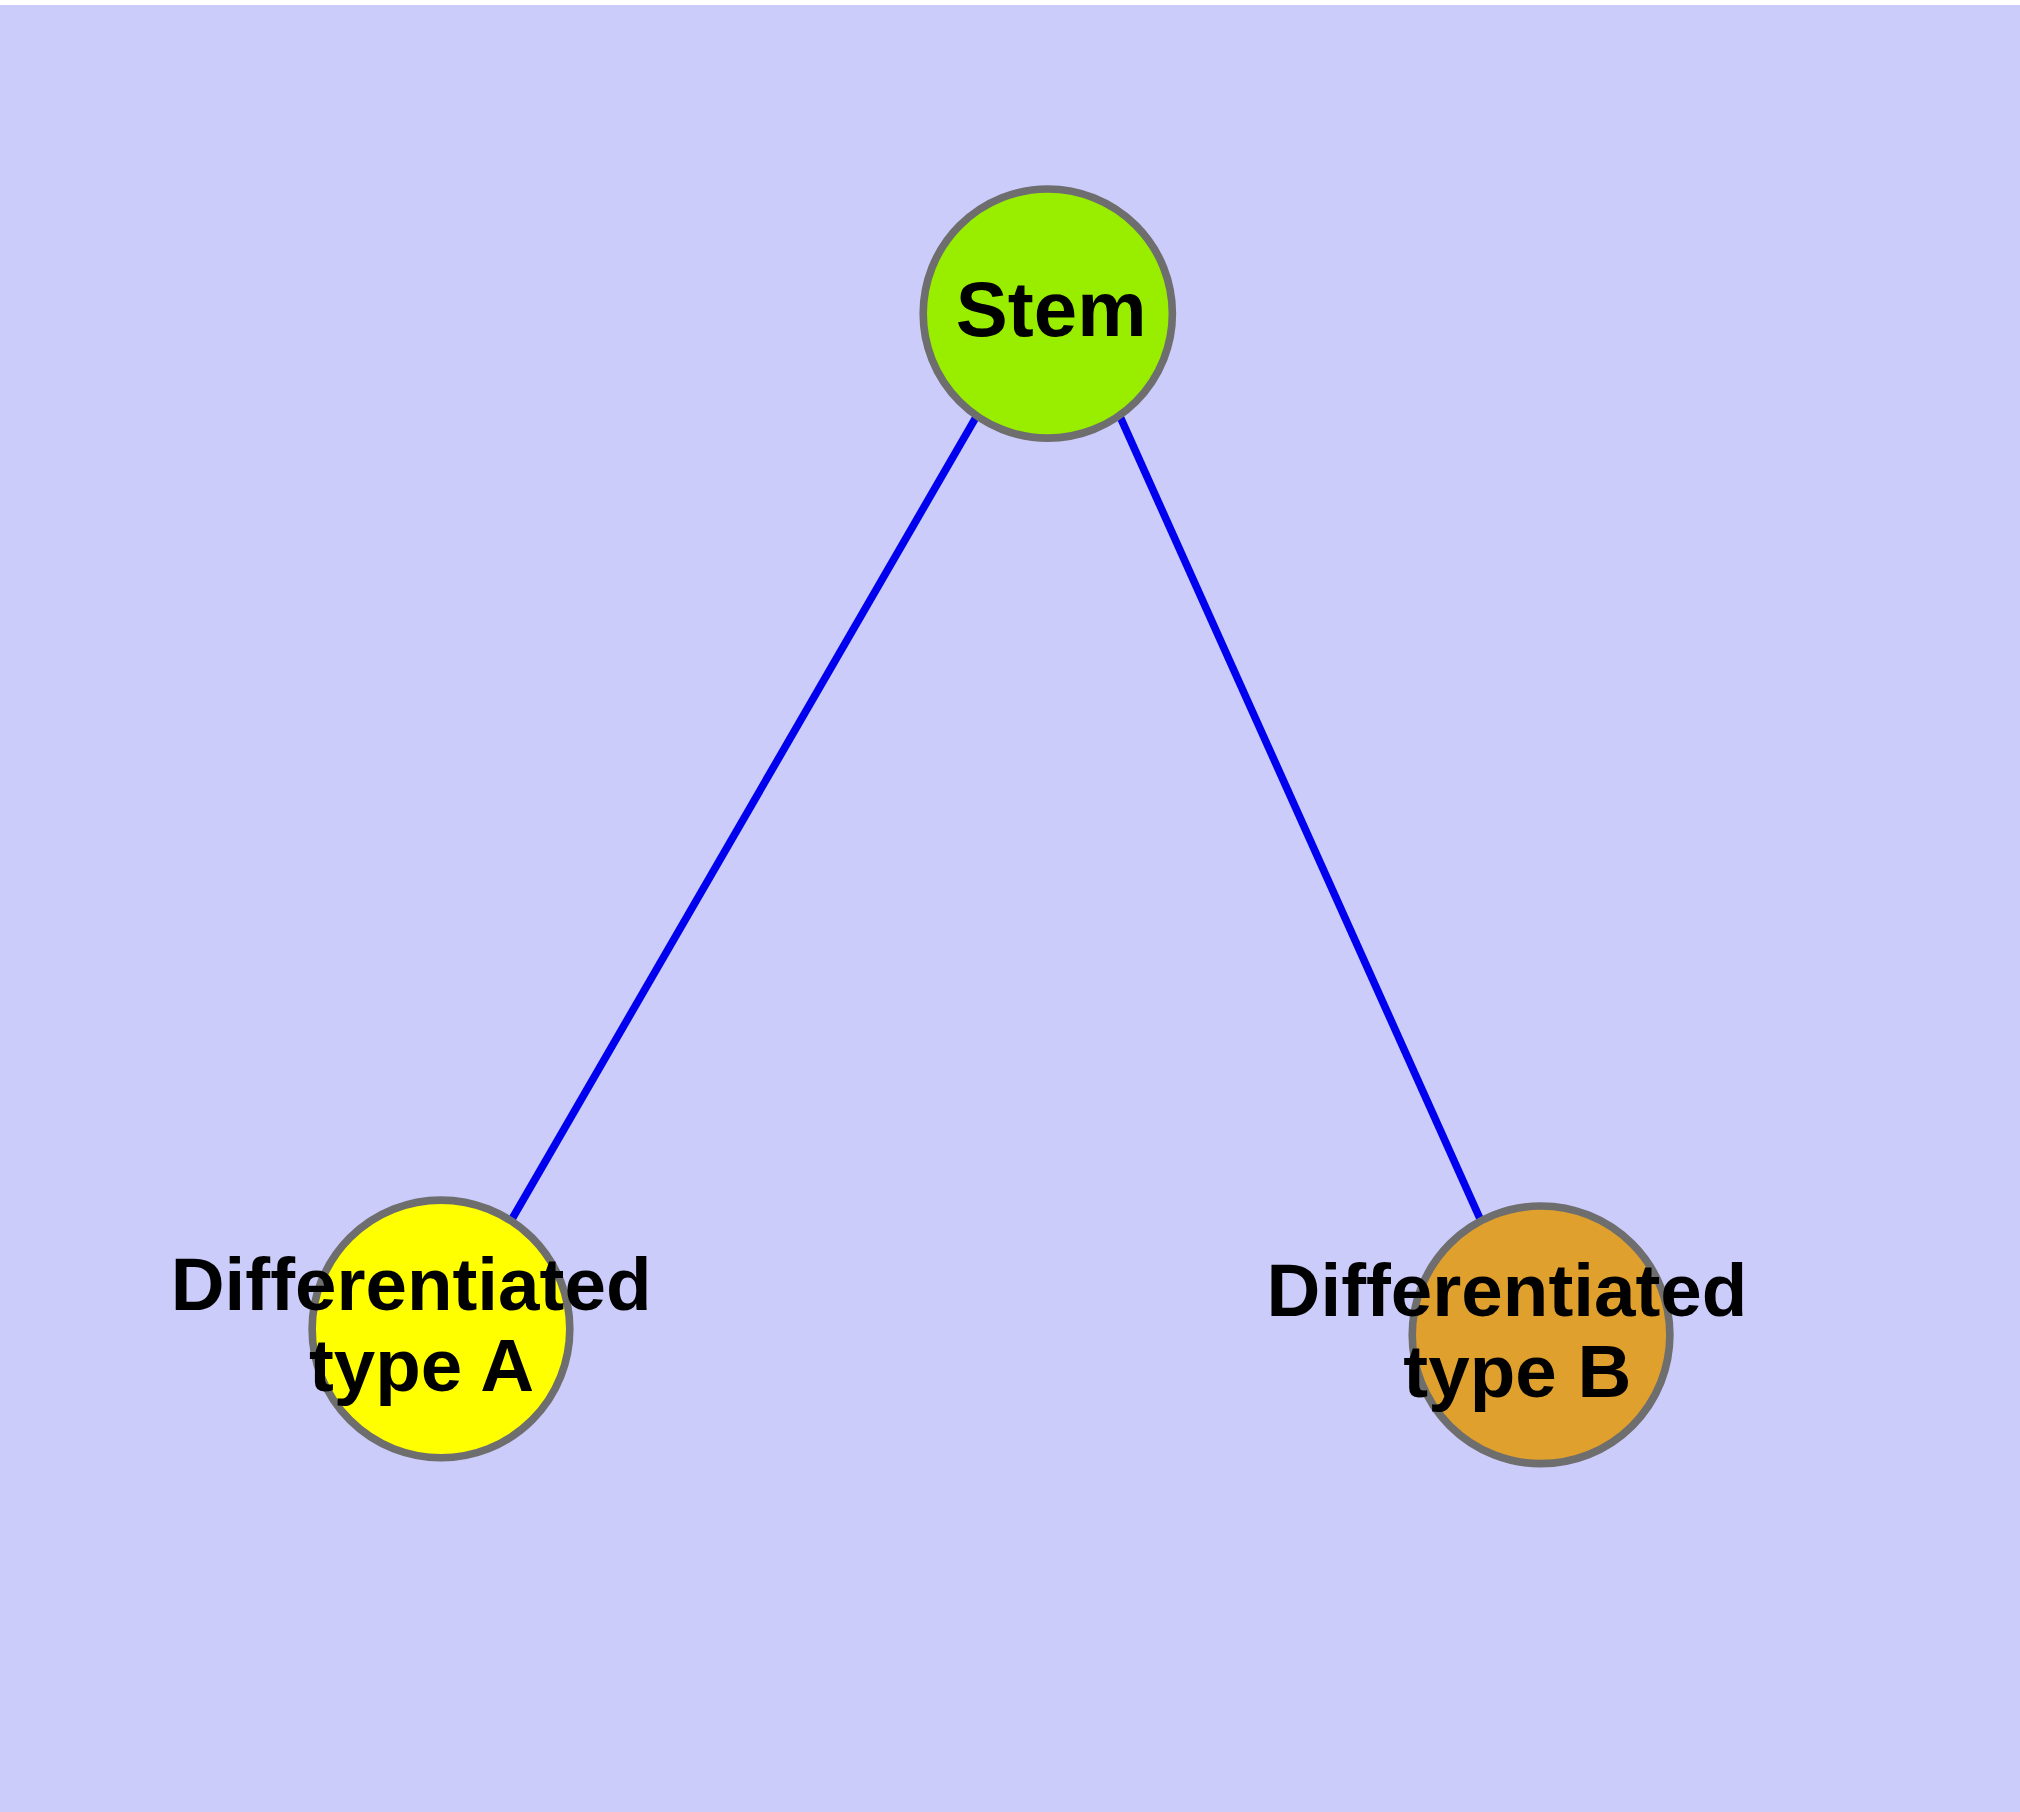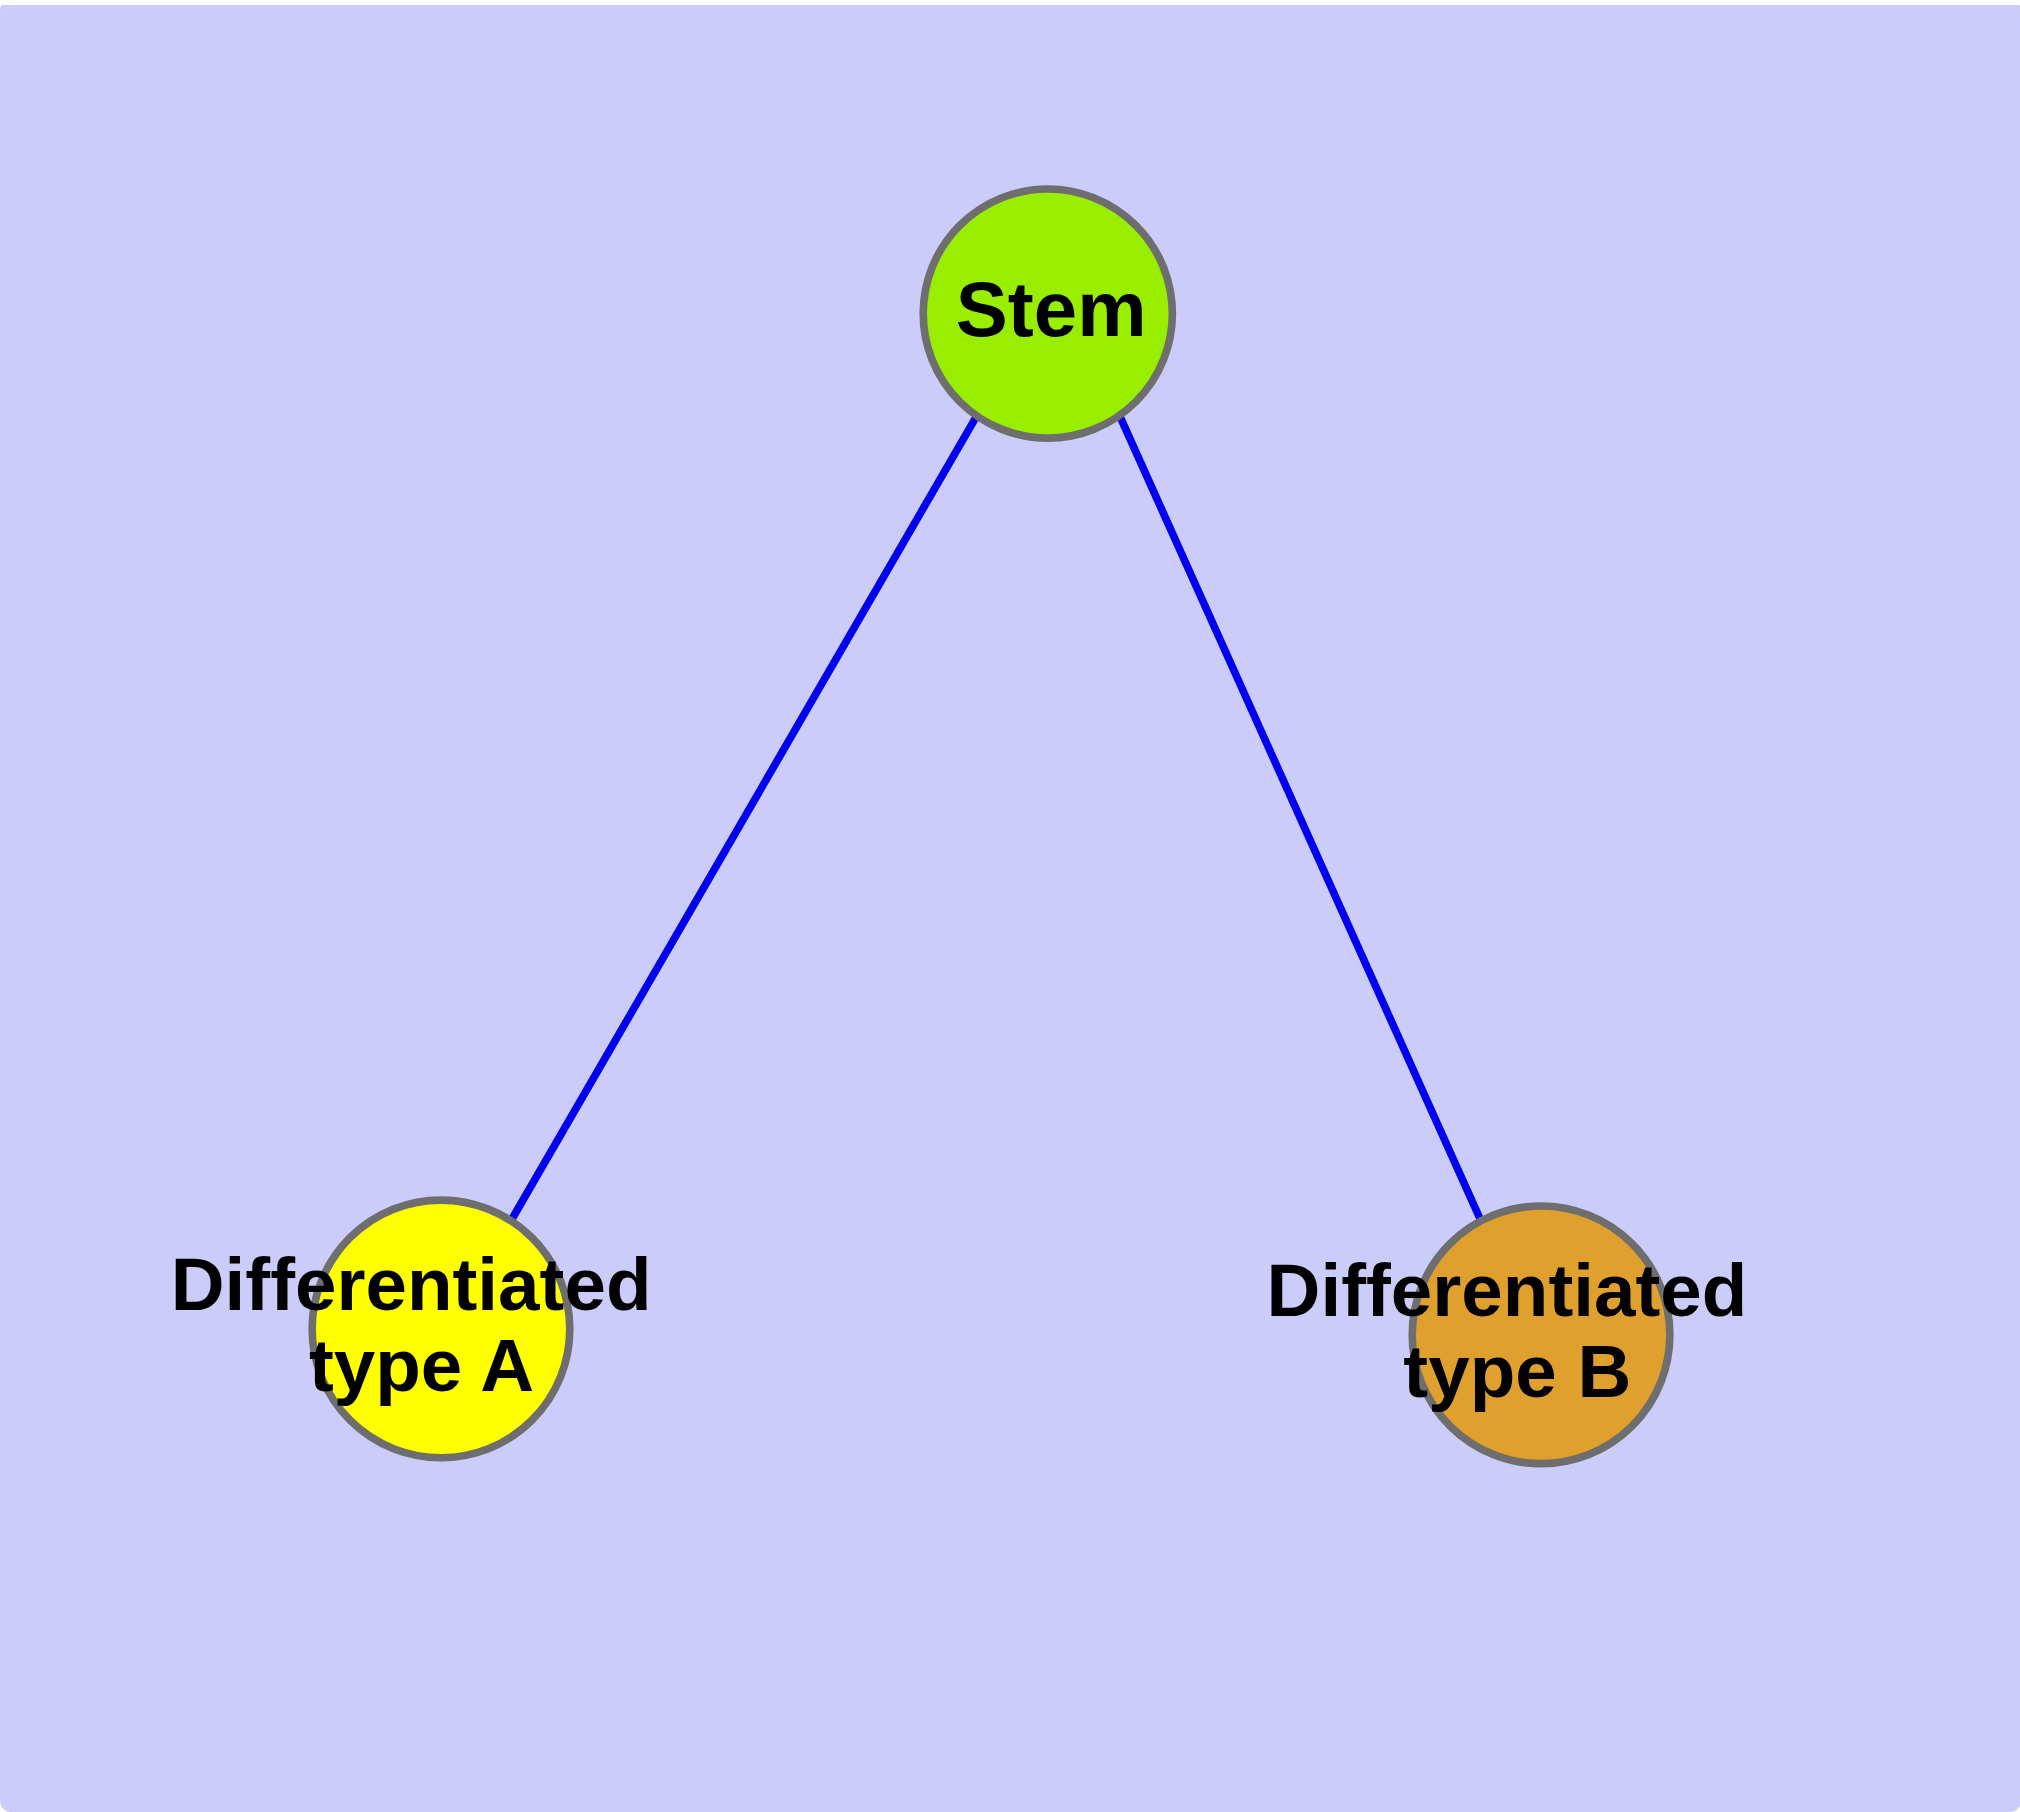--- a/index.html
+++ b/index.html
@@ -42,21 +42,21 @@
     font-family: "Liberation Sans", sans-serif;
     font-weight: bold;
     fill: #000000;
     text-anchor: middle;
     dominant-baseline: middle;
   }
 </style>
 </head>
 <body>
 
-<div id="canvas" style="width: 2021px; height: 1812px; background: rgb(255, 255, 255); border-radius: 11px;">
+<div id="canvas" style="width: 2021px; height: 1812px; background: rgb(255, 255, 255);">
   <div id="plot-area" style="background: rgb(204, 204, 250); width: 2021px;"></div>
 
   <svg id="graph-svg" viewBox="0 0 2384 2138" xmlns="http://www.w3.org/2000/svg">
 
     <g>
       <line class="edge-line" x1="1152" y1="491" x2="604" y2="1438" stroke="#0000ee" stroke-width="9"></line>
       <line class="edge-line" x1="1321" y1="491" x2="1746" y2="1438" stroke="#0000ee" stroke-width="9"></line>
     </g>
 
     <g>

